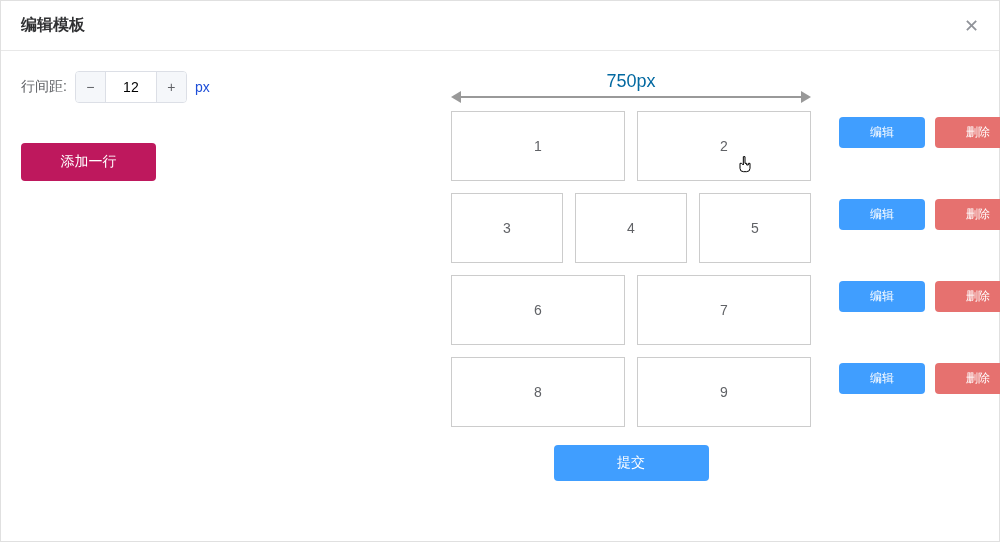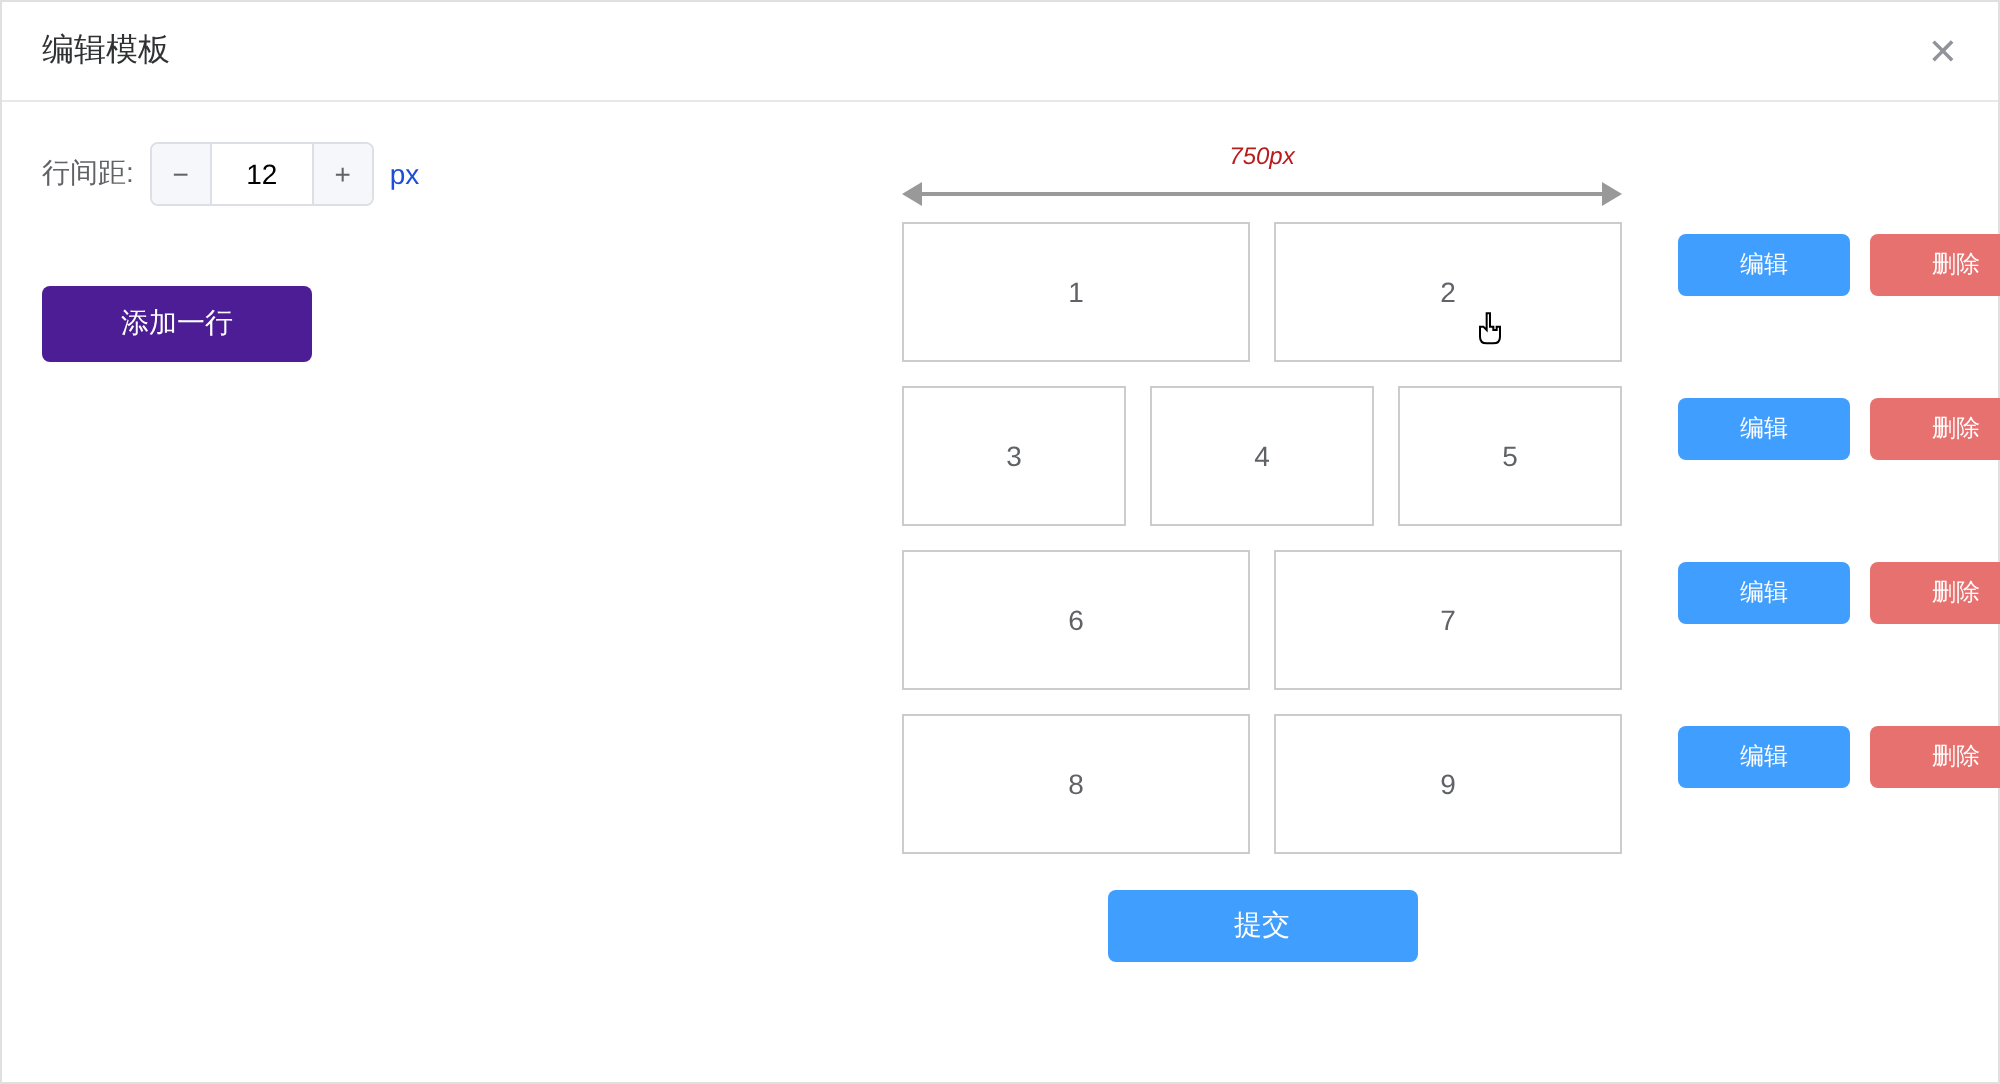--- a/index.html
+++ b/index.html
@@ -23,21 +23,21 @@
     .modal-header {
       padding: 14px 20px;
       border-bottom: 1px solid #e8e8e8;
       display: flex;
       justify-content: space-between;
       align-items: center;
     }
     .modal-title {
       font-size: 16px;
       color: #303133;
-      font-weight: 400;
+      font-weight: 700;
     }
     .close-btn {
       font-size: 18px;
       color: #909399;
       cursor: pointer;
       line-height: 1;
     }
     .modal-body {
       padding: 20px;
       display: flex;
@@ -91,21 +91,21 @@
       outline: none;
       height: 100%;
     }
     .unit {
       color: #1d4ed8;
     }
     .primary-btn {
       display: block;
       width: 135px;
       padding: 10px 0;
-      background: #4c1d95;
+      background: #be185d;
       color: #fff;
       border: none;
       border-radius: 4px;
       font-size: 14px;
       text-align: center;
       cursor: pointer;
       margin-bottom: 18px;
     }
     .center-panel {
       flex: 1;
@@ -138,23 +138,22 @@
       height: 0;
       border-top: 6px solid transparent;
       border-bottom: 6px solid transparent;
       border-left: 10px solid #999;
     }
     .ruler-label {
       position: absolute;
       top: -20px;
       left: 50%;
       transform: translateX(-50%);
-      color: #b91c1c;
-      font-size: 12px;
-      font-style: italic;
+      color: #0369a1;
+      font-size: 18px;
     }
     .layout-area {
       display: flex;
       flex-direction: column;
       gap: 12px;
     }
     .layout-row {
       display: flex;
       gap: 12px;
       position: relative;

